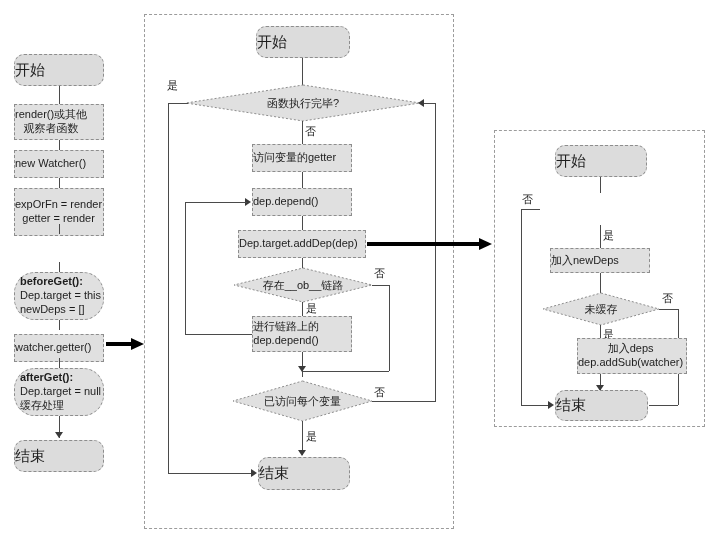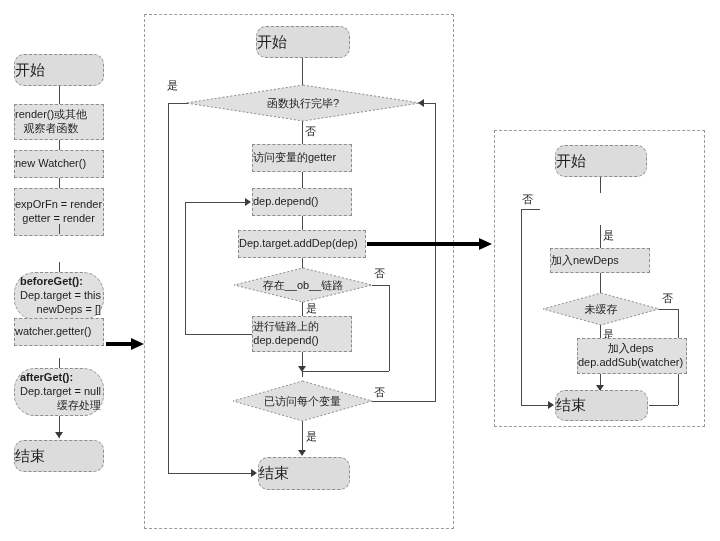--- a/index.html
+++ b/index.html
@@ -9,21 +9,21 @@
 
   
   .group{position:absolute;border:1px dashed #9b9b9b;background:transparent;}
 
   
   .node{position:absolute;box-sizing:border-box;
         display:flex;align-items:center;justify-content:flex-start;
         text-align:center;line-height:1.25;white-space:pre-line;}
   .proc{background:#e0e0e0;border:1px dashed #8d8d8d;font-size:11px;}
   .term{background:#dcdcdc;border:1px dashed #8d8d8d;border-radius:10px;font-size:15px;}
-  .proc.left-align{justify-content:flex-start;text-align:right;padding-left:5px;border-radius:21px;}
+  .proc.left-align{justify-content:flex-start;text-align:left;padding-left:5px;border-radius:21px;}
   .proc b{font-weight:bold;}
 
   
   .dec{position:absolute;}
   .dec svg{position:absolute;left:0;top:0;overflow:visible;}
   .dec .dlabel{position:absolute;left:0;top:0;width:100%;height:100%;
        display:flex;align-items:center;justify-content:center;font-size:11px;}
 
   
   .ln{position:absolute;background:#4a4a4a;}
@@ -72,21 +72,21 @@
 
   <div class="ln lnv" style="left:59px;top:262px;height:10px;"></div>
 
   <div class="node proc left-align" style="left:14px;top:272px;width:90px;height:48px;flex-direction:column;align-items:flex-start;justify-content:center;">
     <b>beforeGet():</b>
     <span>Dep.target = this
 newDeps = []</span>
   </div>
   <div class="ln lnv" style="left:59px;top:320px;height:10px;"></div>
 
-  <div class="node proc" style="left:14px;top:318px;width:90px;height:28px;">
+  <div class="node proc" style="left:14px;top:334px;width:90px;height:28px;">
     <span>watcher.getter()</span>
   </div>
   <div class="ln lnv" style="left:59px;top:358px;height:10px;"></div>
 
   <div class="node proc left-align" style="left:14px;top:368px;width:90px;height:48px;flex-direction:column;align-items:flex-start;justify-content:center;">
     <b>afterGet():</b>
     <span>Dep.target = null
 缓存处理</span>
   </div>
   <div class="ln lnv" style="left:59px;top:416px;height:22px;"></div>

